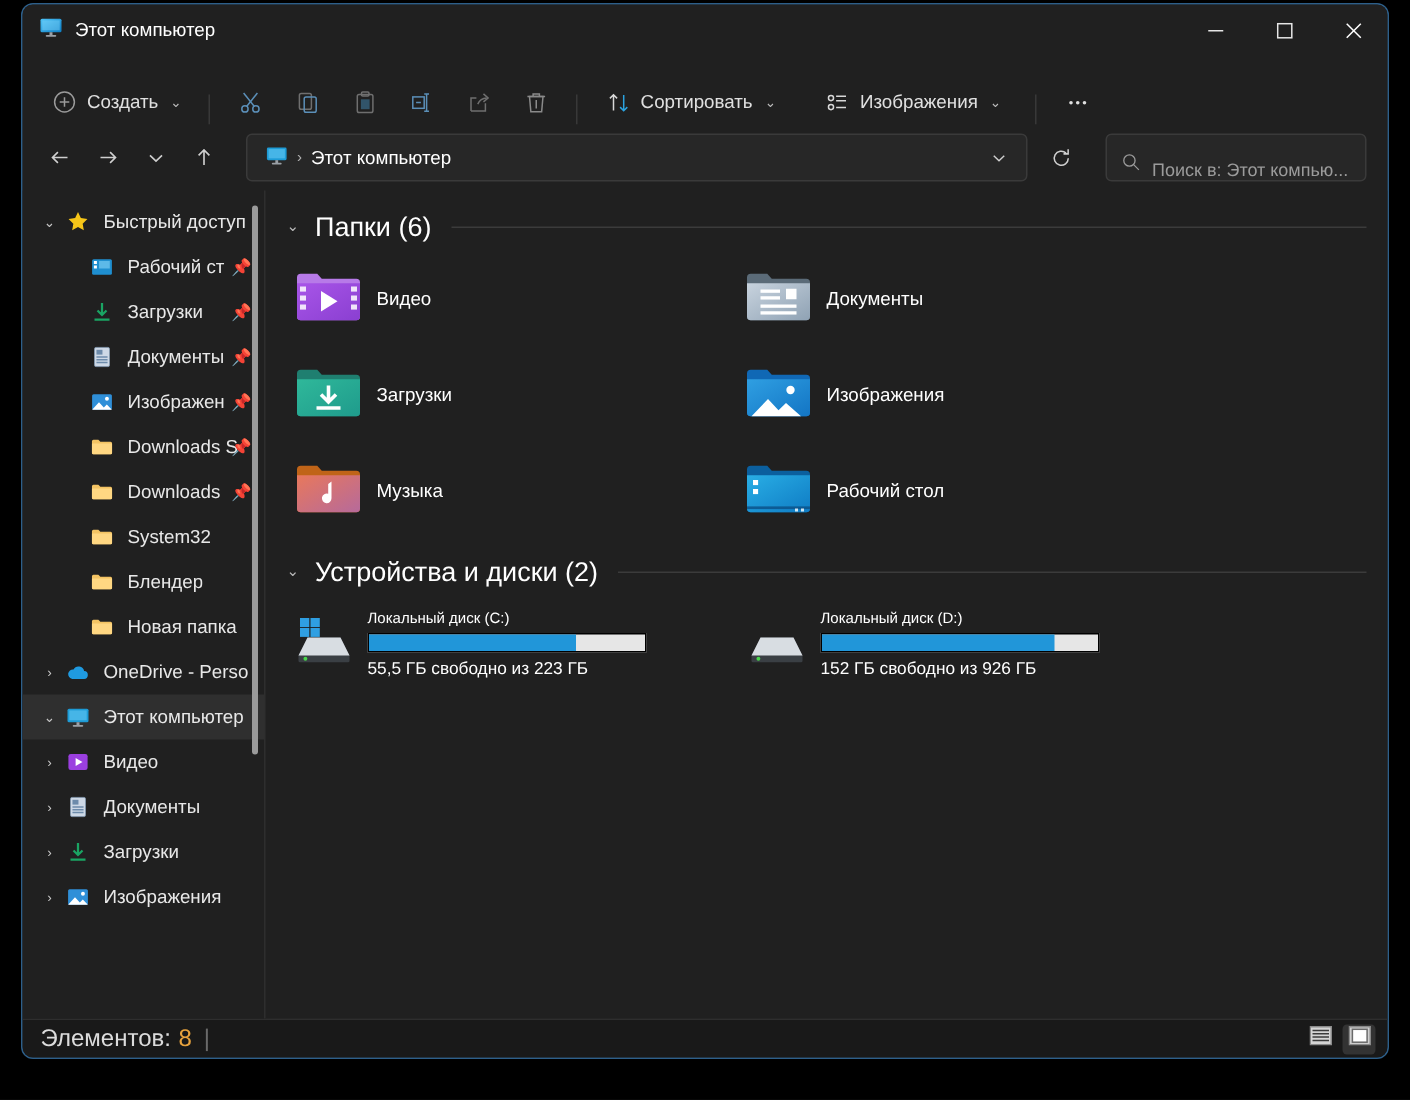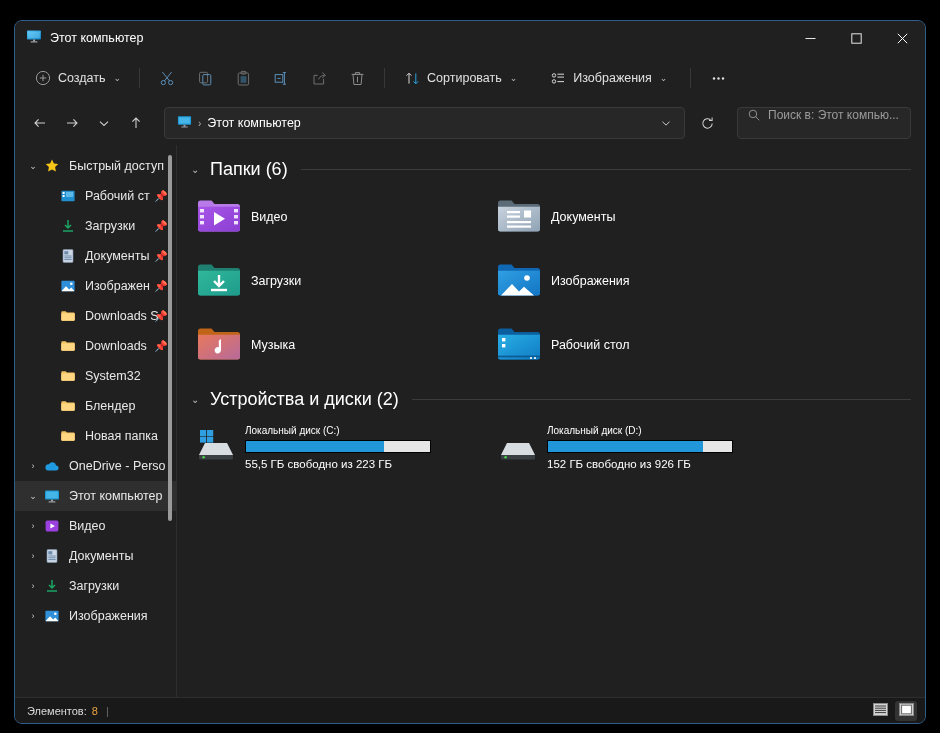--- a/index.html
+++ b/index.html
@@ -4,21 +4,21 @@
 <style>
   * { box-sizing: border-box; margin: 0; padding: 0; }
   html, body {
     width: 940px; height: 733px;
     background: #000000;
     font-family: "Liberation Sans", sans-serif;
     overflow: hidden;
   }
   .window {
     position: absolute;
-    left: 14px; top: 20px;
+    left: 14px; top: 2px;
     width: 912px; height: 704px;
     background: #202020;
     border: 1px solid #2d5f8a;
     border-radius: 8px;
     overflow: hidden;
     display: flex;
     flex-direction: column;
   }
 
   
@@ -38,21 +38,21 @@
     display: flex; align-items: center; justify-content: center;
     color: #ffffff;
   }
   .wc svg { display: block; }
 
   
   .toolbar {
     height: 46px;
     flex: 0 0 46px;
     display: flex;
-    align-items: center;
+    align-items: flex-end;
     padding: 0 10px;
     gap: 2px;
     background: #202020;
   }
   .tb-btn {
     height: 30px;
     display: flex; align-items: center; gap: 6px;
     padding: 0 9px;
     border-radius: 4px;
     color: #e0e0e0;
@@ -93,21 +93,21 @@
   .addr-right { margin-left: auto; display: flex; align-items: center; }
   .addr-ic { width: 28px; height: 28px; display: flex; align-items:center; justify-content:center; color:#cfcfcf; border-radius:3px;}
   .refreshbtn {
     width: 32px; height: 32px; margin-left: 4px;
     display: flex; align-items: center; justify-content: center;
     color: #cfcfcf; border-radius: 4px;
   }
   .searchbox {
     width: 174px; height: 32px; margin-left: 12px;
     background: #272727; border: 1px solid #3a3a3a; border-radius: 4px;
-    display: flex; align-items: flex-start; gap: 7px; padding: 0 9px;
+    display: flex; align-items: flex-end; gap: 7px; padding: 0 9px;
   }
   .searchbox input {
     background: transparent; border: 0; outline: 0;
     color: #9b9b9b; font-size: 12px; width: 100%;
     font-family: "Liberation Sans", sans-serif;
   }
   .searchbox input::placeholder { color: #9b9b9b; }
 
   
   .body { flex: 1 1 auto; display: flex; min-height: 0; background:#202020; }
@@ -158,21 +158,21 @@
   .d-fill { height: 100%; background: #2196d9; }
   .d-free { color: #ffffff; font-size: 11.5px; margin-top: 5px; }
 
   
   .statusbar {
     height: 26px; flex: 0 0 26px;
     background: #191919;
     border-top: 1px solid #2e2e2e;
     display: flex; align-items: center;
     padding: 0 8px 0 12px;
-    color: #dcdcdc; font-size: 11px;
+    color: #dcdcdc; font-size: 16px;
   }
   .st-count { color: #e8a33d; }
   .st-div { color: #6a6a6a; margin: 0 8px; }
   .st-right { margin-left: auto; display: flex; gap: 4px; align-items:center; }
   .viewbtn { width: 22px; height: 20px; display:flex; align-items:center; justify-content:center; border-radius:3px;}
   .viewbtn.active { background:#333333; }
 </style>
 </head>
 <body>
 

